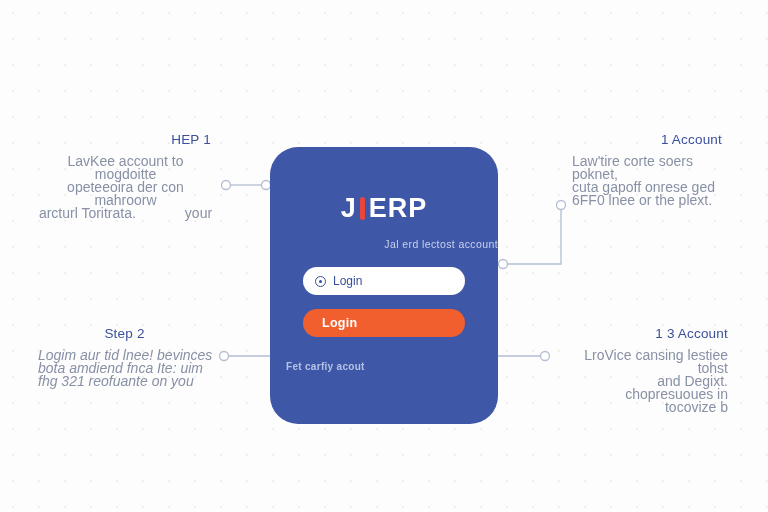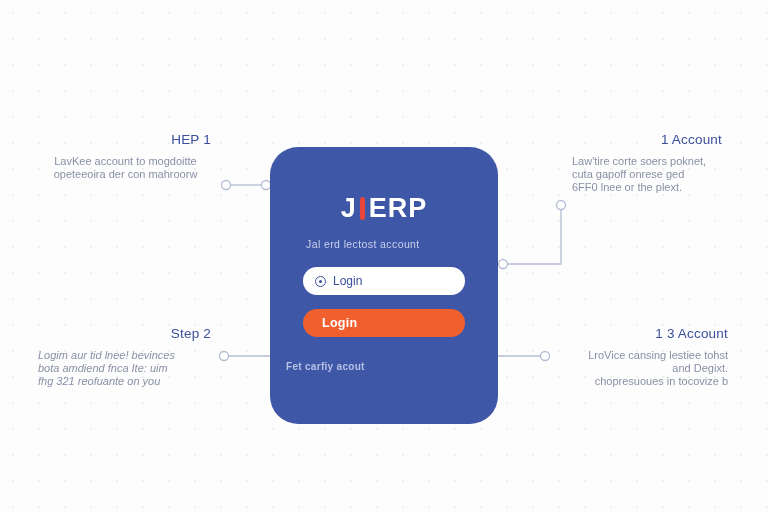--- a/index.html
+++ b/index.html
@@ -11,29 +11,29 @@
     background-color: #fdfdfd;
     background-image: radial-gradient(circle, #f3eeee 1.3px, transparent 1.5px);
     background-size: 26px 26px;
   }
 
   svg.connectors { position: absolute; left: 0; top: 0; pointer-events: none; }
 
   
   .note { position: absolute; }
   .note h3 { font-size: 13.5px; font-weight: normal; color: #3b509c; letter-spacing: 0.2px; }
-  .note p { margin-top: 8px; font-size: 11px; line-height: 13px; color: #8890a5; }
+  .note p { margin-top: 8px; font-size: 14px; line-height: 13px; color: #8890a5; }
   .note p span { display: block; white-space: pre-wrap; }
 
   .note-tl { left: 38px; top: 132px; width: 175px; }
   .note-tl h3 { text-align: right; padding-right: 2px; }
   .note-tl p { text-align: center; }
 
   .note-bl { left: 38px; top: 326px; width: 175px; }
-  .note-bl h3 { text-align: right; padding-right: 2px; }
+  .note-bl h3 { text-align: center; padding-right: 2px; }
   .note-bl p { text-align: left; font-style: italic; }
 
   .note-tr { left: 557px; top: 132px; width: 165px; }
   .note-tr h3 { text-align: right; }
   .note-tr p { text-align: left; padding-left: 15px; }
 
   .note-br { left: 563px; top: 326px; width: 165px; }
   .note-br h3 { text-align: right; }
   .note-br p { text-align: right; padding-left: 15px; }
 
@@ -46,21 +46,21 @@
     position: absolute; top: 46px; left: 0; width: 100%;
     display: flex; align-items: center; justify-content: center;
     color: #ffffff; font-size: 27px; font-weight: bold; letter-spacing: 1px;
   }
   .logo-bar {
     display: inline-block; width: 5px; height: 23px; border-radius: 2.5px;
     background: #e8453c; margin: 0 4px 0 3px;
   }
   .subtitle {
     position: absolute; top: 91px; left: 0; width: 100%;
-    text-align: left; font-size: 10.5px; color: #c9d1ee; letter-spacing: 0.4px; padding-left: 36px;
+    text-align: right; font-size: 10.5px; color: #c9d1ee; letter-spacing: 0.4px; padding-left: 36px;
   }
   .input {
     position: absolute; top: 120px; left: 33px; width: 162px; height: 28px;
     background: #ffffff; border-radius: 14px;
     display: flex; align-items: center; padding-left: 12px; gap: 7px;
     font-size: 12px; color: #3a4f9b; cursor: text;
   }
   .target-icon {
     width: 11px; height: 11px; border: 1.5px solid #3a4f9b; border-radius: 50%;
     display: inline-flex; align-items: center; justify-content: center; flex: 0 0 auto;
@@ -99,20 +99,21 @@
       <line x1="498" y1="356" x2="540" y2="356"></line>
       <circle cx="545" cy="356" r="4.5" fill="#ffffff"></circle>
     </g>
   </svg>
 
   <section class="note note-tl">
     <h3>HEP 1</h3>
     <p>
       <span>LavKee account to mogdoitte</span>
       <span>opeteeoira der con mahroorw</span>
+      <span>arcturl Toritrata.       your</span>
     </p>
   </section>
 
   <section class="note note-bl">
     <h3>Step 2</h3>
     <p>
       <span>Logim aur tid lnee! bevinces</span>
       <span>bota amdiend fnca Ite: uim</span>
       <span>fhg 321 reofuante on you</span>
     </p>

